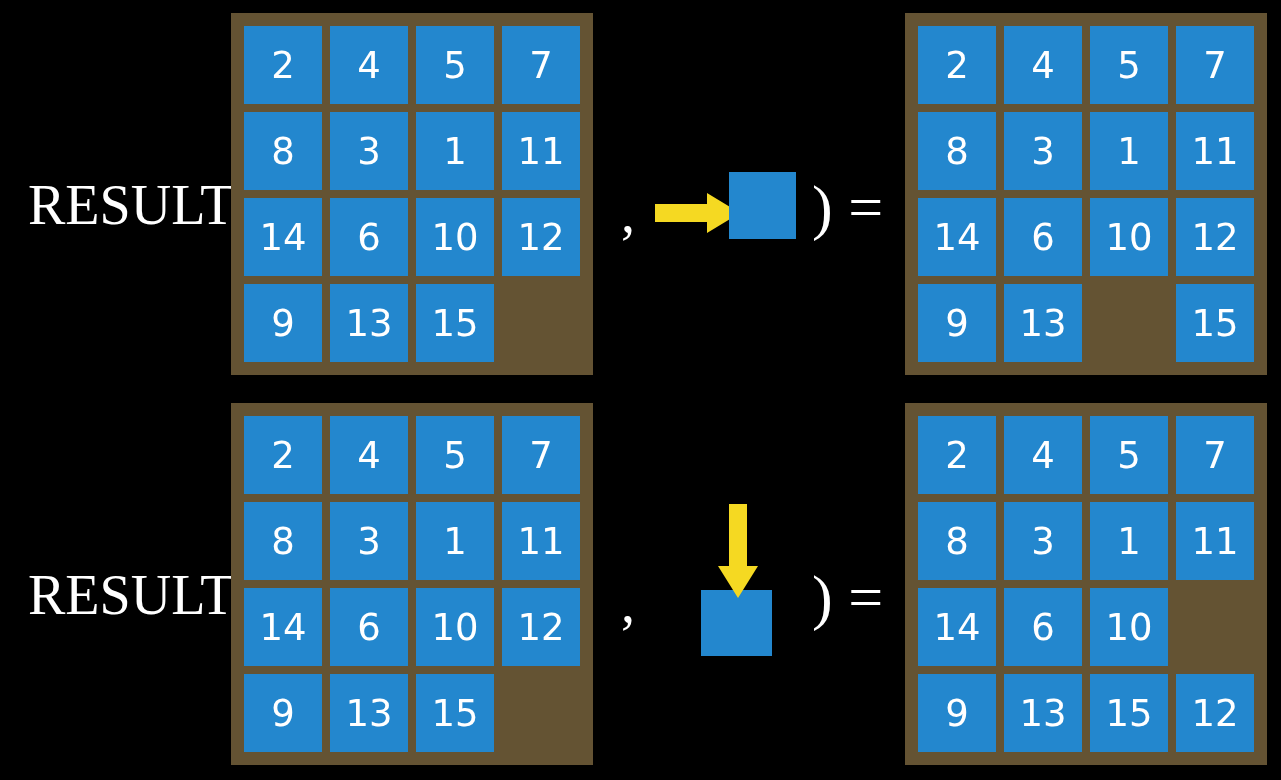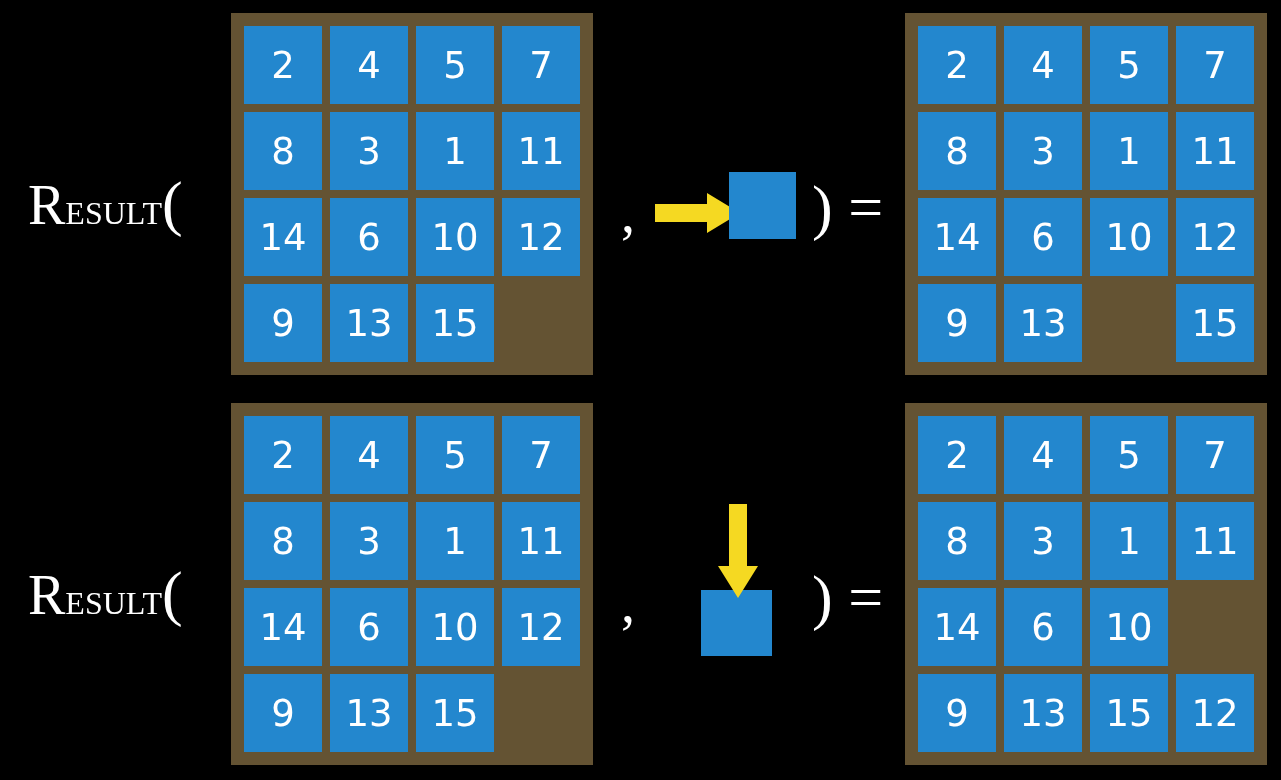--- a/index.html
+++ b/index.html
@@ -40,21 +40,21 @@
     line-height: 70px;
     color: #ffffff;
     font-family: "Liberation Serif", serif;
     white-space: nowrap;
     letter-spacing: 0px;
   }
   .result-label .cap {
     font-size: 56px;
   }
   .result-label .small {
-    font-size: 32px;
+    font-size: 56px;
   }
   .result-label .paren {
     font-size: 62px;
   }
 
   
   .board {
     position: absolute;
     background: #645333;
     box-sizing: border-box;

